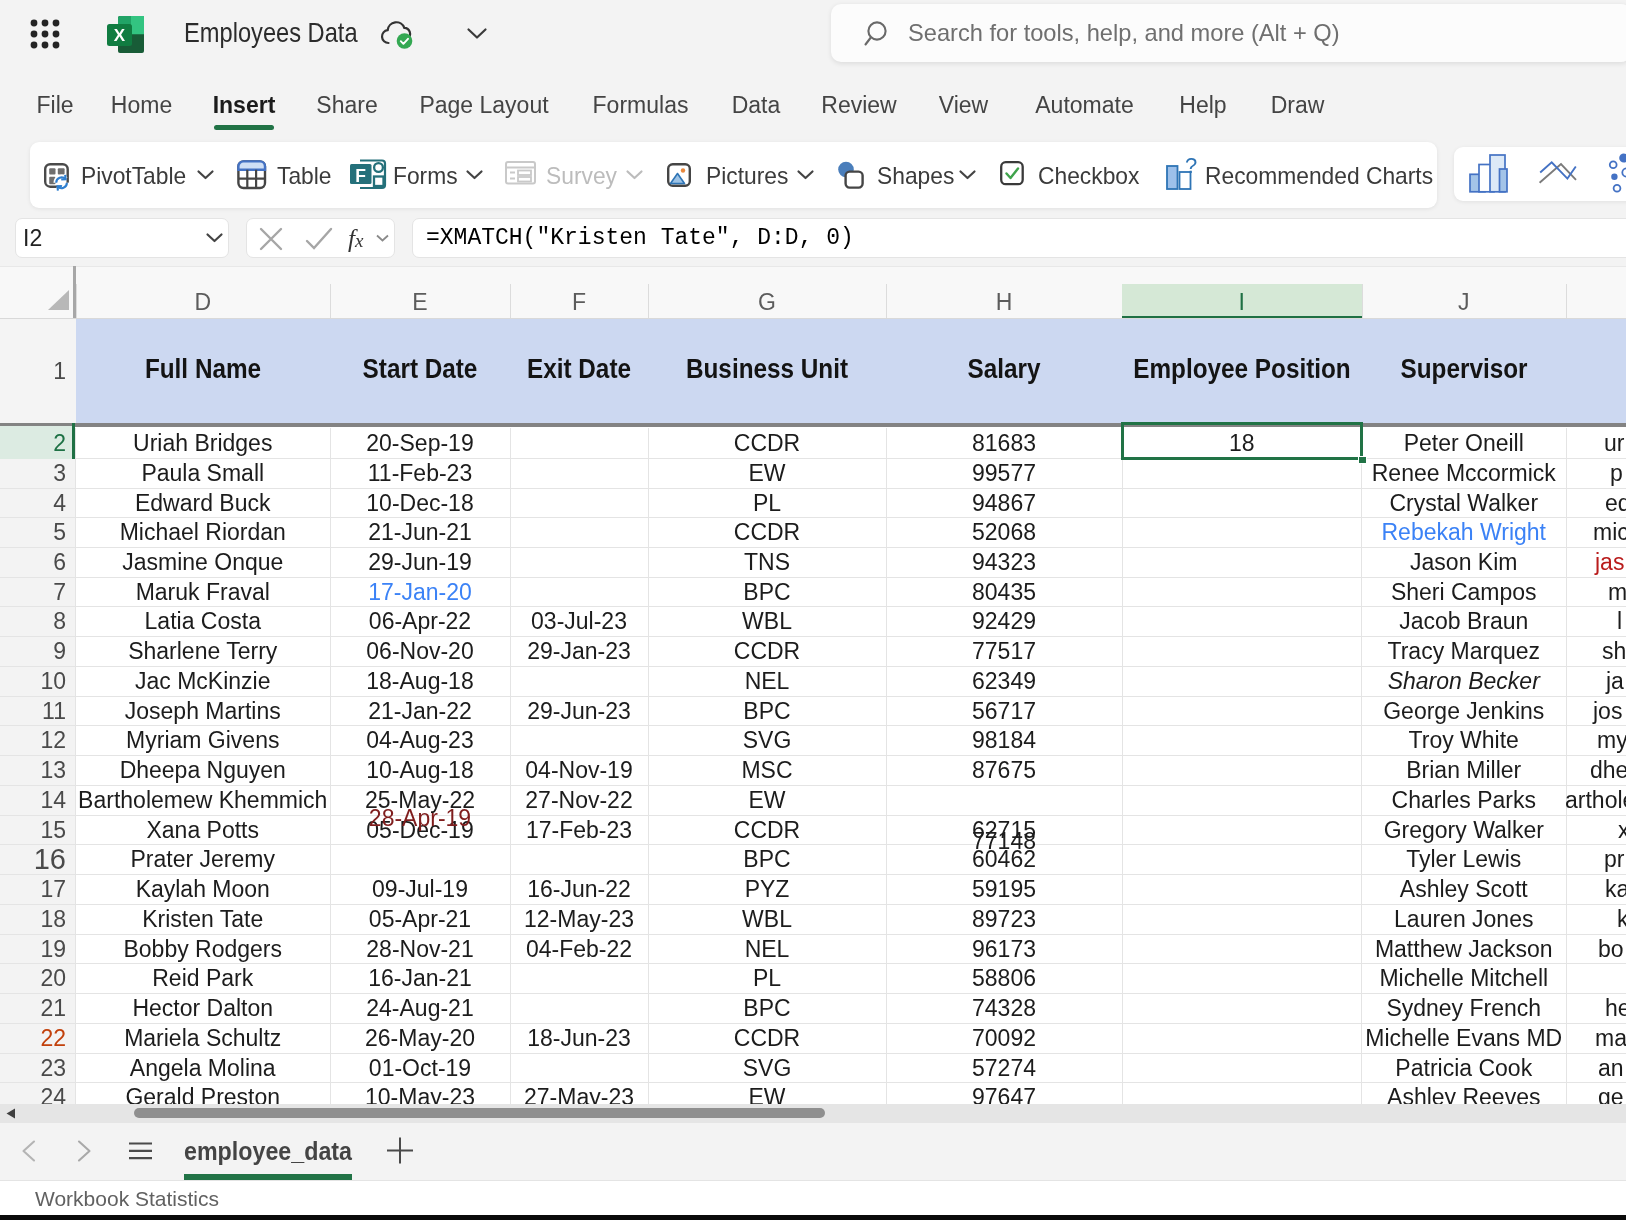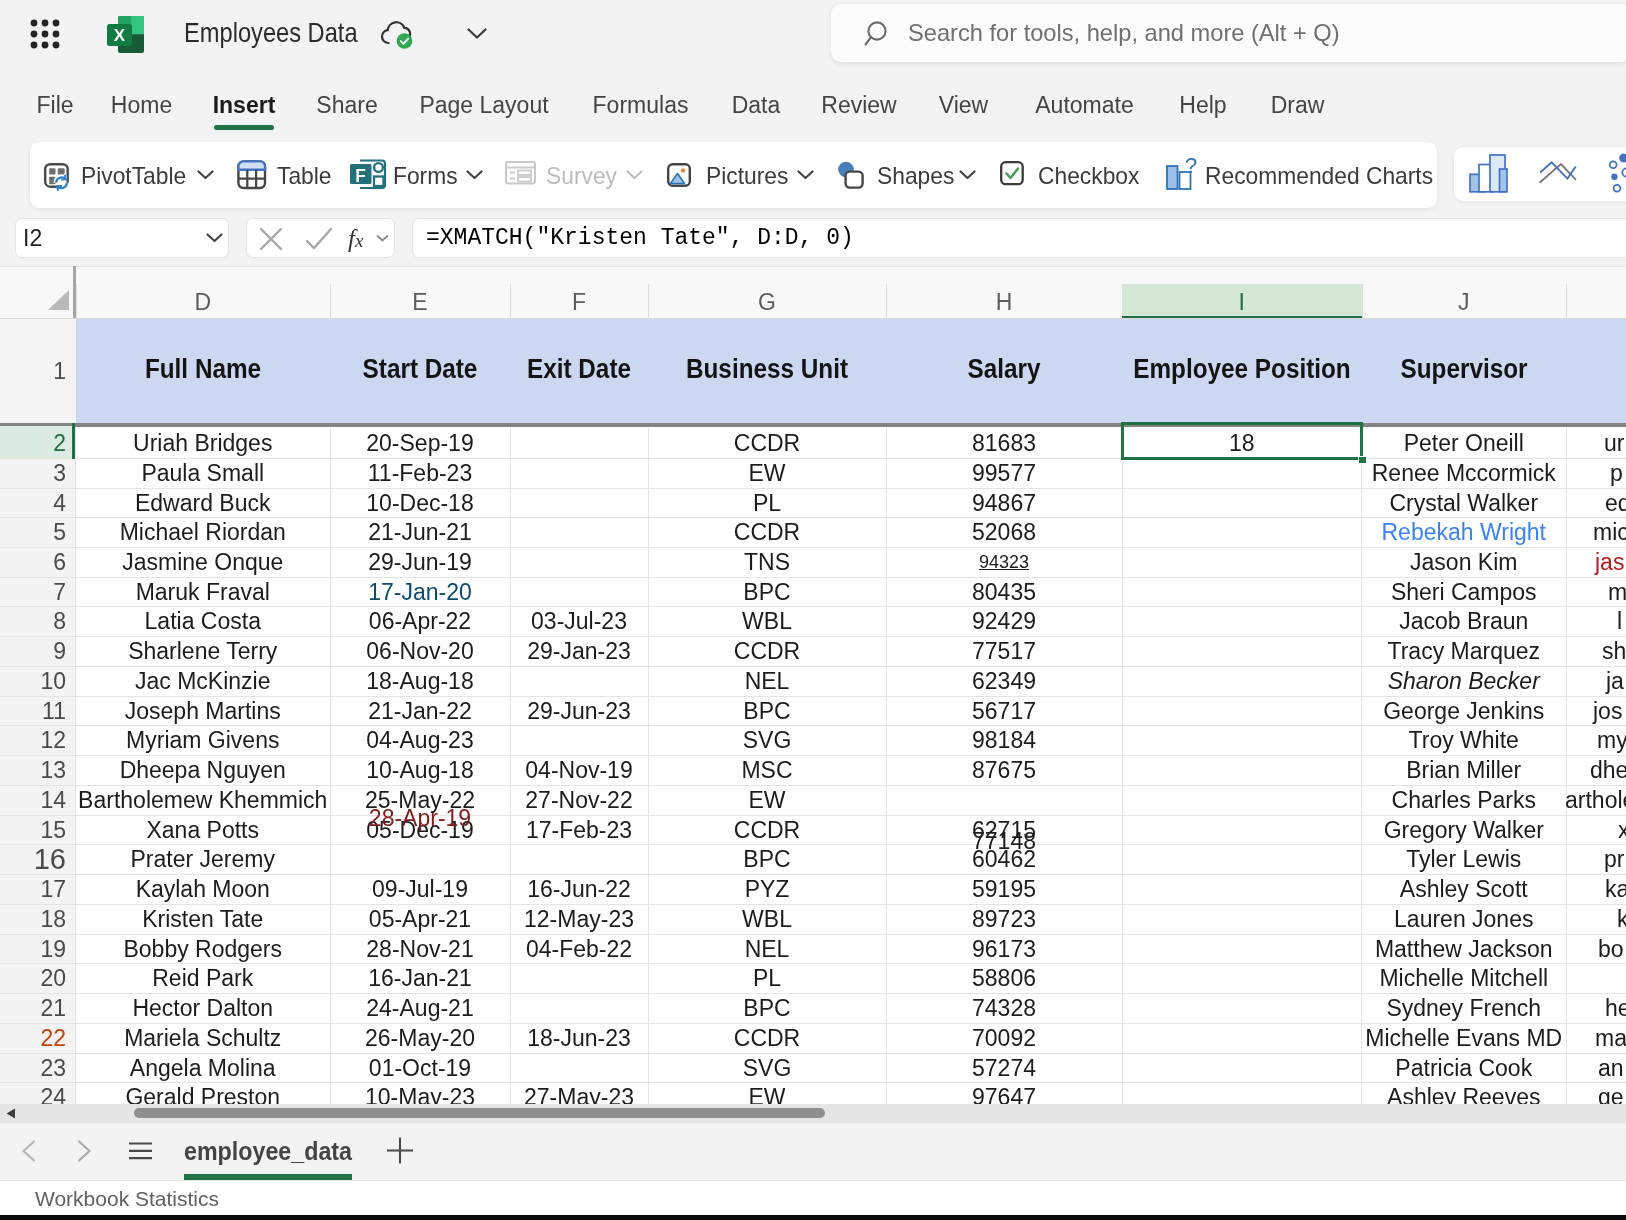--- a/index.html
+++ b/index.html
@@ -261,26 +261,26 @@
 <div class="t ctr" style="left:202.75px;top:517.2px;font-size:23px;line-height:30px;height:30px;color:#1c1c1c;">Michael Riordan</div>
 <div class="t ctr" style="left:420.00px;top:517.2px;font-size:23px;line-height:30px;height:30px;color:#1c1c1c;">21-Jun-21</div>
 <div class="t ctr" style="left:767.00px;top:517.2px;font-size:23px;line-height:30px;height:30px;color:#1c1c1c;">CCDR</div>
 <div class="t ctr" style="left:1004.00px;top:517.2px;font-size:23px;line-height:30px;height:30px;color:#1c1c1c;">52068</div>
 <div class="t ctr" style="left:1463.75px;top:517.2px;font-size:23px;line-height:30px;height:30px;color:#3b82f6;">Rebekah Wright</div>
 <div class="t" style="left:1593px;top:517.2px;font-size:23px;line-height:30px;height:30px;color:#1c1c1c;">mic</div>
 <div class="t" style="left:0;top:547.0px;width:66px;font-size:23px;line-height:30px;height:30px;text-align:right;color:#4a4a4a;">6</div>
 <div class="t ctr" style="left:202.75px;top:547.0px;font-size:23px;line-height:30px;height:30px;color:#1c1c1c;">Jasmine Onque</div>
 <div class="t ctr" style="left:420.00px;top:547.0px;font-size:23px;line-height:30px;height:30px;color:#1c1c1c;">29-Jun-19</div>
 <div class="t ctr" style="left:767.00px;top:547.0px;font-size:23px;line-height:30px;height:30px;color:#1c1c1c;">TNS</div>
-<div class="t ctr" style="left:1004.00px;top:547.0px;font-size:18px;line-height:30px;height:30px;color:#1c1c1c;text-decoration:underline;">94323</div>
+<div class="t ctr" style="left:1004.00px;top:547.0px;font-size:23px;line-height:30px;height:30px;color:#1c1c1c;">94323</div>
 <div class="t ctr" style="left:1463.75px;top:547.0px;font-size:23px;line-height:30px;height:30px;color:#1c1c1c;">Jason Kim</div>
 <div class="t" style="left:1595px;top:547.0px;font-size:23px;line-height:30px;height:30px;color:#b91c1c;">jas</div>
 <div class="t" style="left:0;top:576.7px;width:66px;font-size:23px;line-height:30px;height:30px;text-align:right;color:#4a4a4a;">7</div>
 <div class="t ctr" style="left:202.75px;top:576.7px;font-size:23px;line-height:30px;height:30px;color:#1c1c1c;">Maruk Fraval</div>
-<div class="t ctr" style="left:420.00px;top:576.7px;font-size:23px;line-height:30px;height:30px;color:#0c4a6e;">17-Jan-20</div>
+<div class="t ctr" style="left:420.00px;top:576.7px;font-size:23px;line-height:30px;height:30px;color:#3b82f6;">17-Jan-20</div>
 <div class="t ctr" style="left:767.00px;top:576.7px;font-size:23px;line-height:30px;height:30px;color:#1c1c1c;">BPC</div>
 <div class="t ctr" style="left:1004.00px;top:576.7px;font-size:23px;line-height:30px;height:30px;color:#1c1c1c;">80435</div>
 <div class="t ctr" style="left:1463.75px;top:576.7px;font-size:23px;line-height:30px;height:30px;color:#1c1c1c;">Sheri Campos</div>
 <div class="t" style="left:1608px;top:576.7px;font-size:23px;line-height:30px;height:30px;color:#1c1c1c;">m</div>
 <div class="t" style="left:0;top:606.4px;width:66px;font-size:23px;line-height:30px;height:30px;text-align:right;color:#4a4a4a;">8</div>
 <div class="t ctr" style="left:202.75px;top:606.4px;font-size:23px;line-height:30px;height:30px;color:#1c1c1c;">Latia Costa</div>
 <div class="t ctr" style="left:420.00px;top:606.4px;font-size:23px;line-height:30px;height:30px;color:#1c1c1c;">06-Apr-22</div>
 <div class="t ctr" style="left:579.00px;top:606.4px;font-size:23px;line-height:30px;height:30px;color:#1c1c1c;">03-Jul-23</div>
 <div class="t ctr" style="left:767.00px;top:606.4px;font-size:23px;line-height:30px;height:30px;color:#1c1c1c;">WBL</div>
 <div class="t ctr" style="left:1004.00px;top:606.4px;font-size:23px;line-height:30px;height:30px;color:#1c1c1c;">92429</div>

